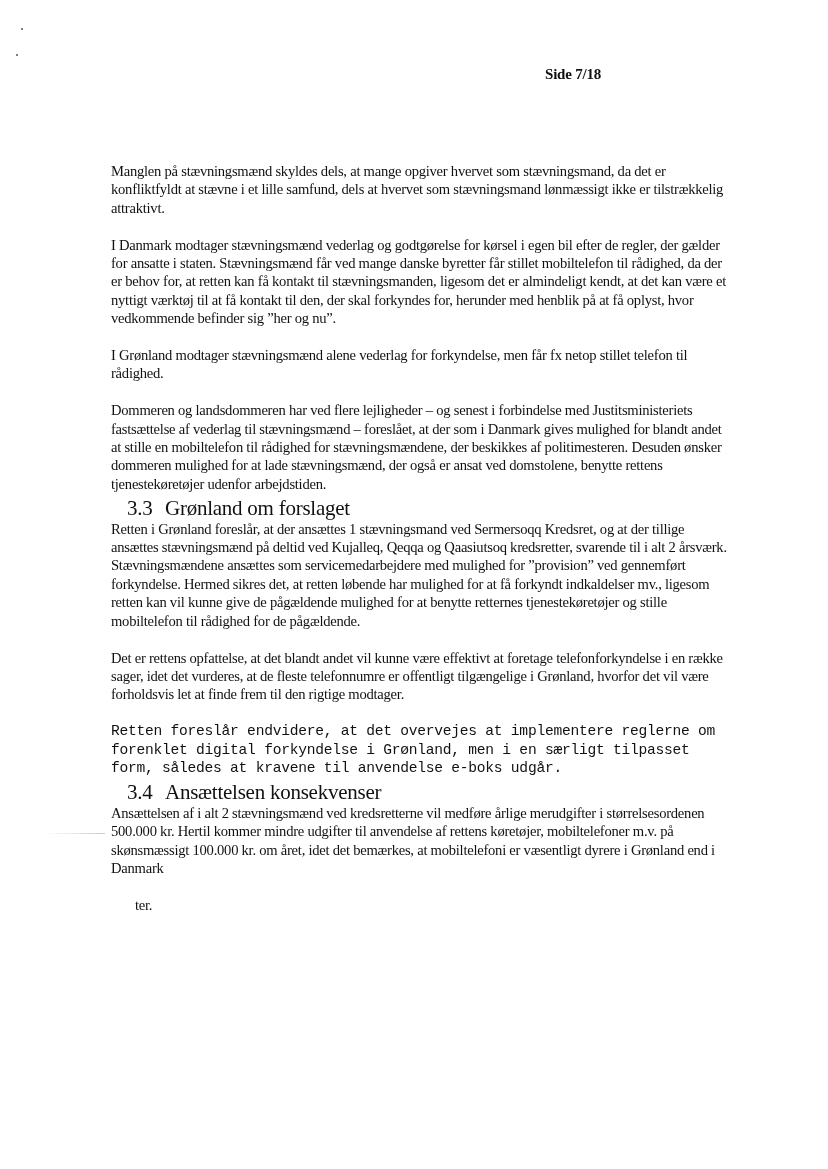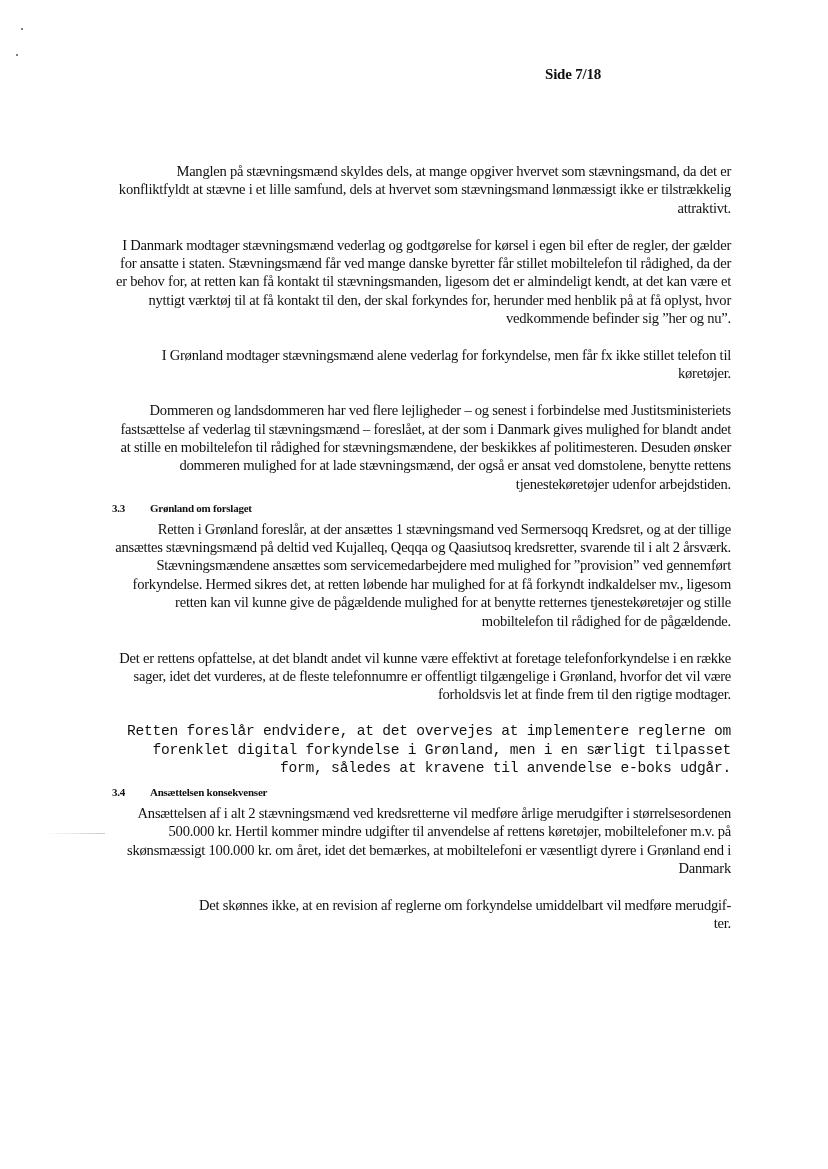--- a/index.html
+++ b/index.html
@@ -8,55 +8,54 @@
     font-family: "Liberation Serif", "DejaVu Serif", serif; color: #111111;
   }
   .speck { position: absolute; width: 2px; height: 2px; background: #555; border-radius: 1px; }
   .page-number {
     position: absolute; top: 66px; left: 545px; font-weight: bold; font-size: 15px; letter-spacing: -0.2px;
   }
   .content {
     position: absolute; left: 111px; top: 162px; width: 620px;
     font-size: 14.6px; line-height: 18.4px; letter-spacing: -0.25px;
   }
-  .para { margin: 0 0 18.4px 0; text-align: right; }
-  .heading { font-weight: bold; font-size: 11px; margin: 4px 0 2px 1px; display: flex; }
+  .para { margin: 0 0 18.4px 0; }
+  .heading { font-weight: normal; font-size: 21px; margin: 4px 0 2px 16px; display: flex; }
   .heading .num { width: 38px; }
   .hangline { display: block; padding-left: 24px; }
   .margin-line {
     position: absolute; left: 45px; top: 833px; width: 60px; height: 1px;
     background: linear-gradient(to right, rgba(200,200,200,0), rgba(190,190,190,0.8));
   }
 </style>
 </head>
 <body>
 
 <div class="speck" style="left:21px;top:28px;"></div>
 <div class="speck" style="left:16px;top:54px;"></div>
 
 <div class="page-number">Side 7/18</div>
 
 <div class="margin-line"></div>
 
 <div class="content">
   <p class="para">Manglen på stævningsmænd skyldes dels, at mange opgiver hvervet som stævningsmand, da det er konfliktfyldt at stævne i et lille samfund, dels at hvervet som stævningsmand lønmæssigt ikke er tilstrækkelig attraktivt.</p>
   <p class="para">I Danmark modtager stævningsmænd vederlag og godtgørelse for kørsel i egen bil efter de regler, der gælder for ansatte i staten. Stævningsmænd får ved mange danske byretter får stillet mobiltelefon til rådighed, da der er behov for, at retten kan få kontakt til stævningsmanden, ligesom det er almindeligt kendt, at det kan være et nyttigt værktøj til at få kontakt til den, der skal forkyndes for, herunder med henblik på at få oplyst, hvor vedkommende befinder sig ”her og nu”.</p>
-  <p class="para">I Grønland modtager stævningsmænd alene vederlag for forkyndelse, men får fx ikke stillet telefon til køretøjer.</p>
+  <p class="para">I Grønland modtager stævningsmænd alene vederlag for forkyndelse, men får fx netop stillet telefon til rådighed.</p>
   <p class="para" style="margin-bottom:6px;">Dommeren og landsdommeren har ved flere lejligheder – og senest i forbindelse med Justitsministeriets fastsættelse af vederlag til stævningsmænd – foreslået, at der som i Danmark gives mulighed for blandt andet at stille en mobiltelefon til rådighed for stævningsmændene, der beskikkes af politimesteren. Desuden ønsker dommeren mulighed for at lade stævningsmænd, der også er ansat ved domstolene, benytte rettens tjenestekøretøjer udenfor arbejdstiden.</p>
 
   <div class="heading">
     <span class="num">3.3</span>
     <span>Grønland om forslaget</span>
   </div>
   <p class="para">Retten i Grønland foreslår, at der ansættes 1 stævningsmand ved Sermersoqq Kredsret, og at der tillige ansættes stævningsmænd på deltid ved Kujalleq, Qeqqa og Qaasiutsoq kredsretter, svarende til i alt 2 årsværk. Stævningsmændene ansættes som servicemedarbejdere med mulighed for ”provision” ved gennemført forkyndelse. Hermed sikres det, at retten løbende har mulighed for at få forkyndt indkaldelser mv., ligesom retten kan vil kunne give de pågældende mulighed for at benytte retternes tjenestekøretøjer og stille mobiltelefon til rådighed for de pågældende.</p>
   <p class="para">Det er rettens opfattelse, at det blandt andet vil kunne være effektivt at foretage telefonforkyndelse i en række sager, idet det vurderes, at de fleste telefonnumre er offentligt tilgængelige i Grønland, hvorfor det vil være forholdsvis let at finde frem til den rigtige modtager.</p>
   <p class="para" style="margin-bottom:6px;font-family:Liberation Mono, monospace;">Retten foreslår endvidere, at det overvejes at implementere reglerne om forenklet digital forkyndelse i Grønland, men i en særligt tilpasset form, således at kravene til anvendelse e-boks udgår.</p>
 
   <div class="heading">
     <span class="num">3.4</span>
     <span>Ansættelsen konsekvenser</span>
   </div>
   <p class="para">Ansættelsen af i alt 2 stævningsmænd ved kredsretterne vil medføre årlige merudgifter i størrelsesordenen 500.000 kr. Hertil kommer mindre udgifter til anvendelse af rettens køretøjer, mobiltelefoner m.v. på skønsmæssigt 100.000 kr. om året, idet det bemærkes, at mobiltelefoni er væsentligt dyrere i Grønland end i Danmark</p>
   <p class="para">
-    <span>Det skønnes ikke, at en revision af reglerne om forkyndelse umiddelbart vil medføre merudgif-</span>
     <span class="hangline">ter.</span>
   </p>
 </div>
 
 </body></html>

